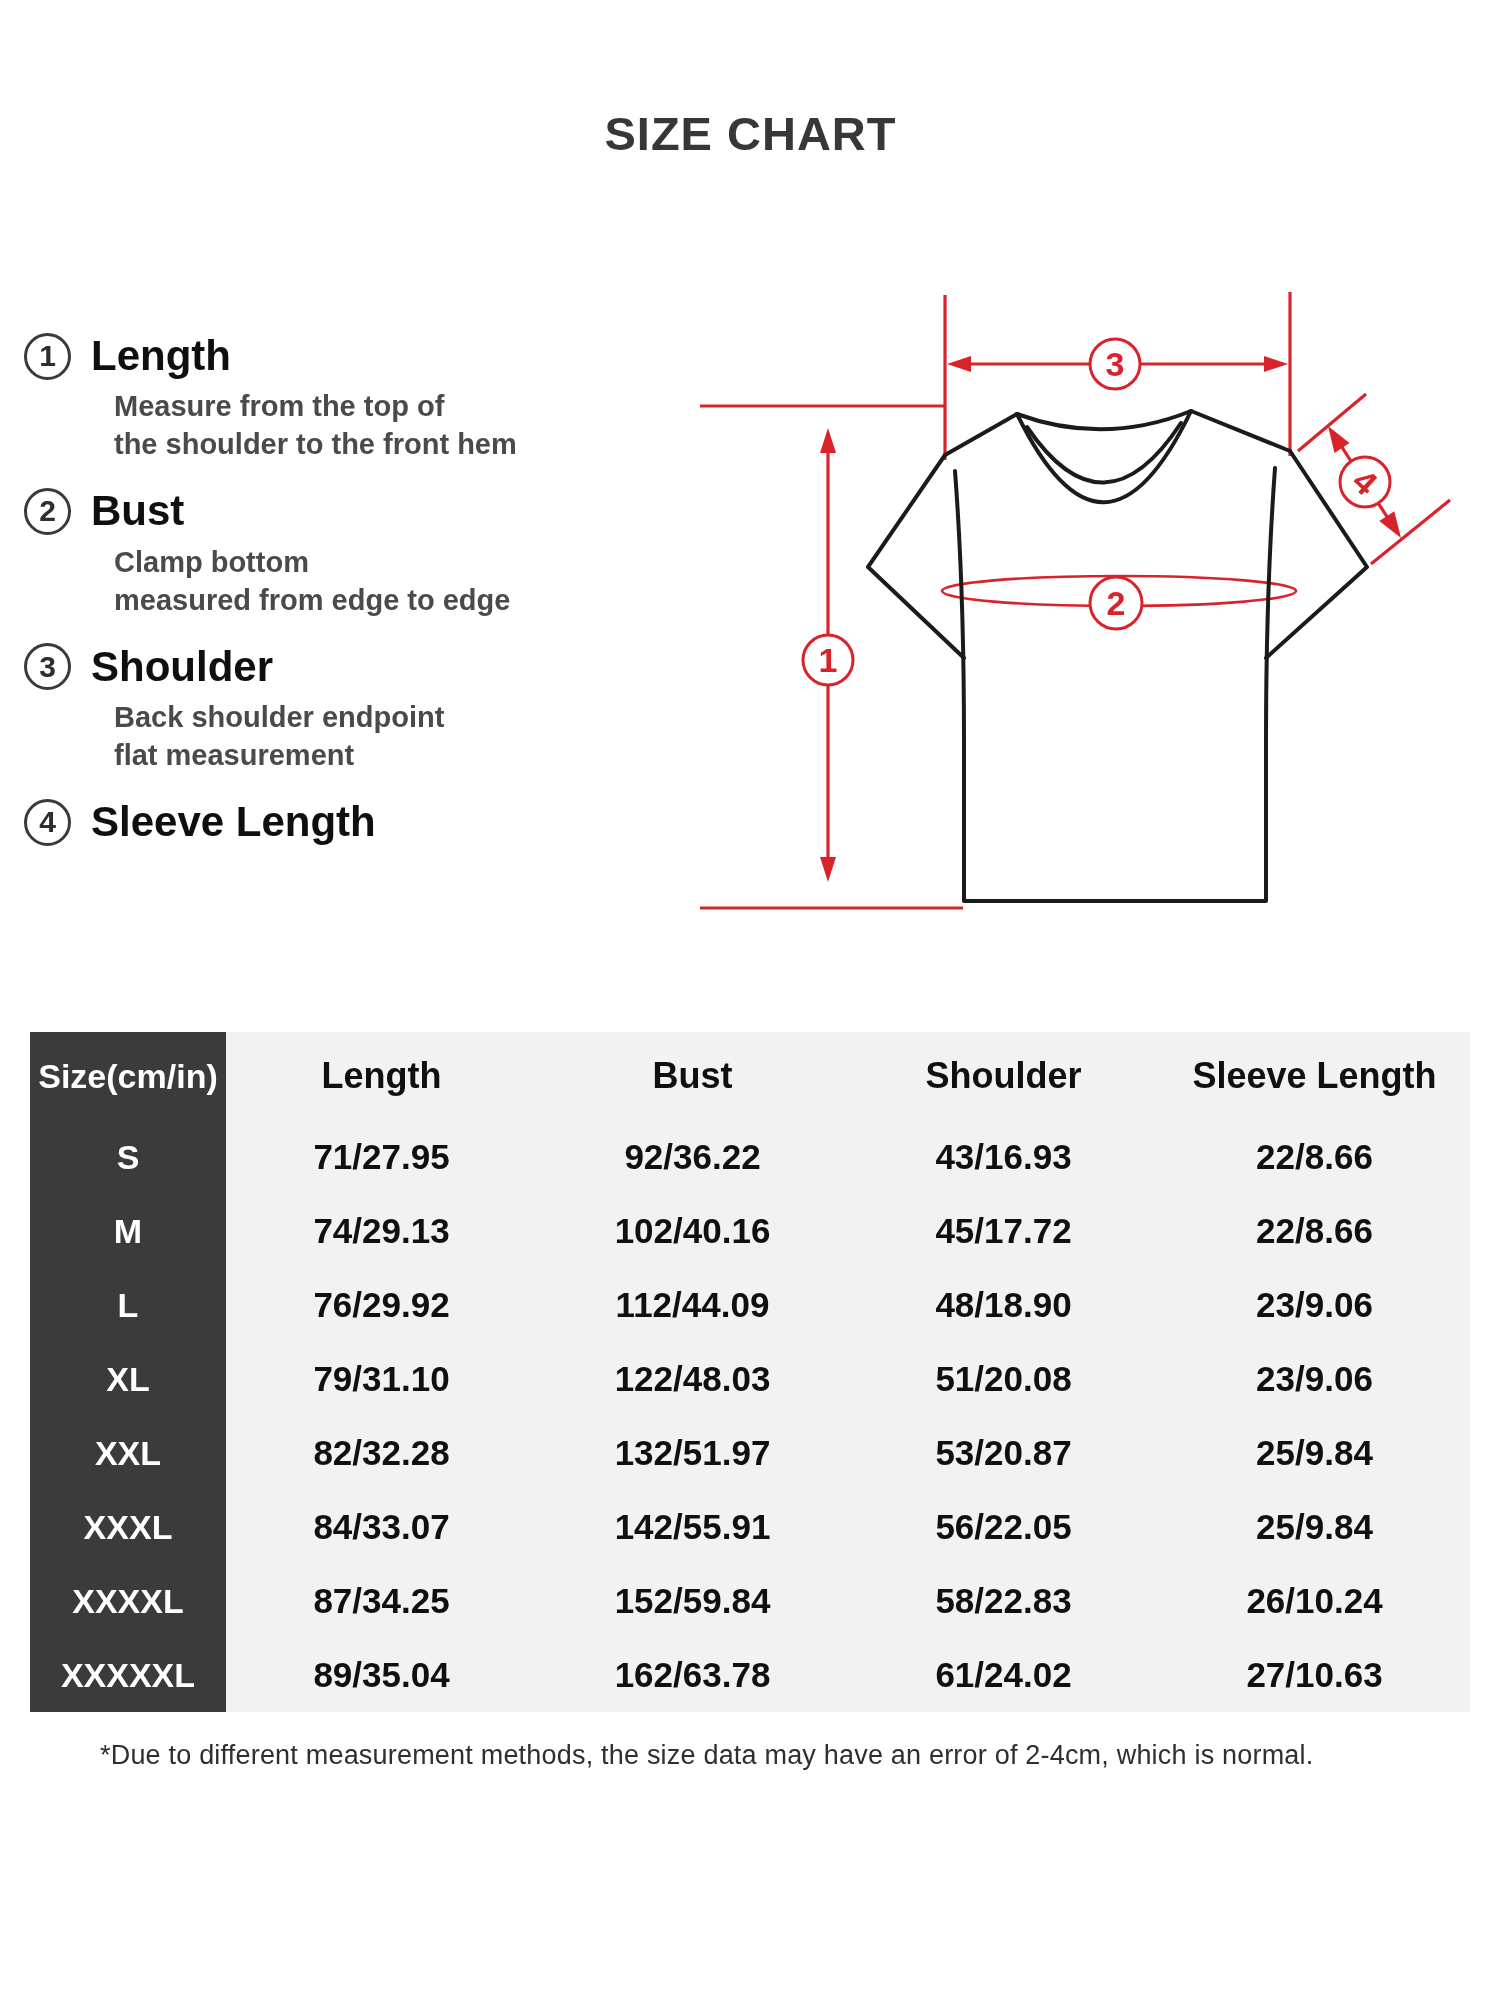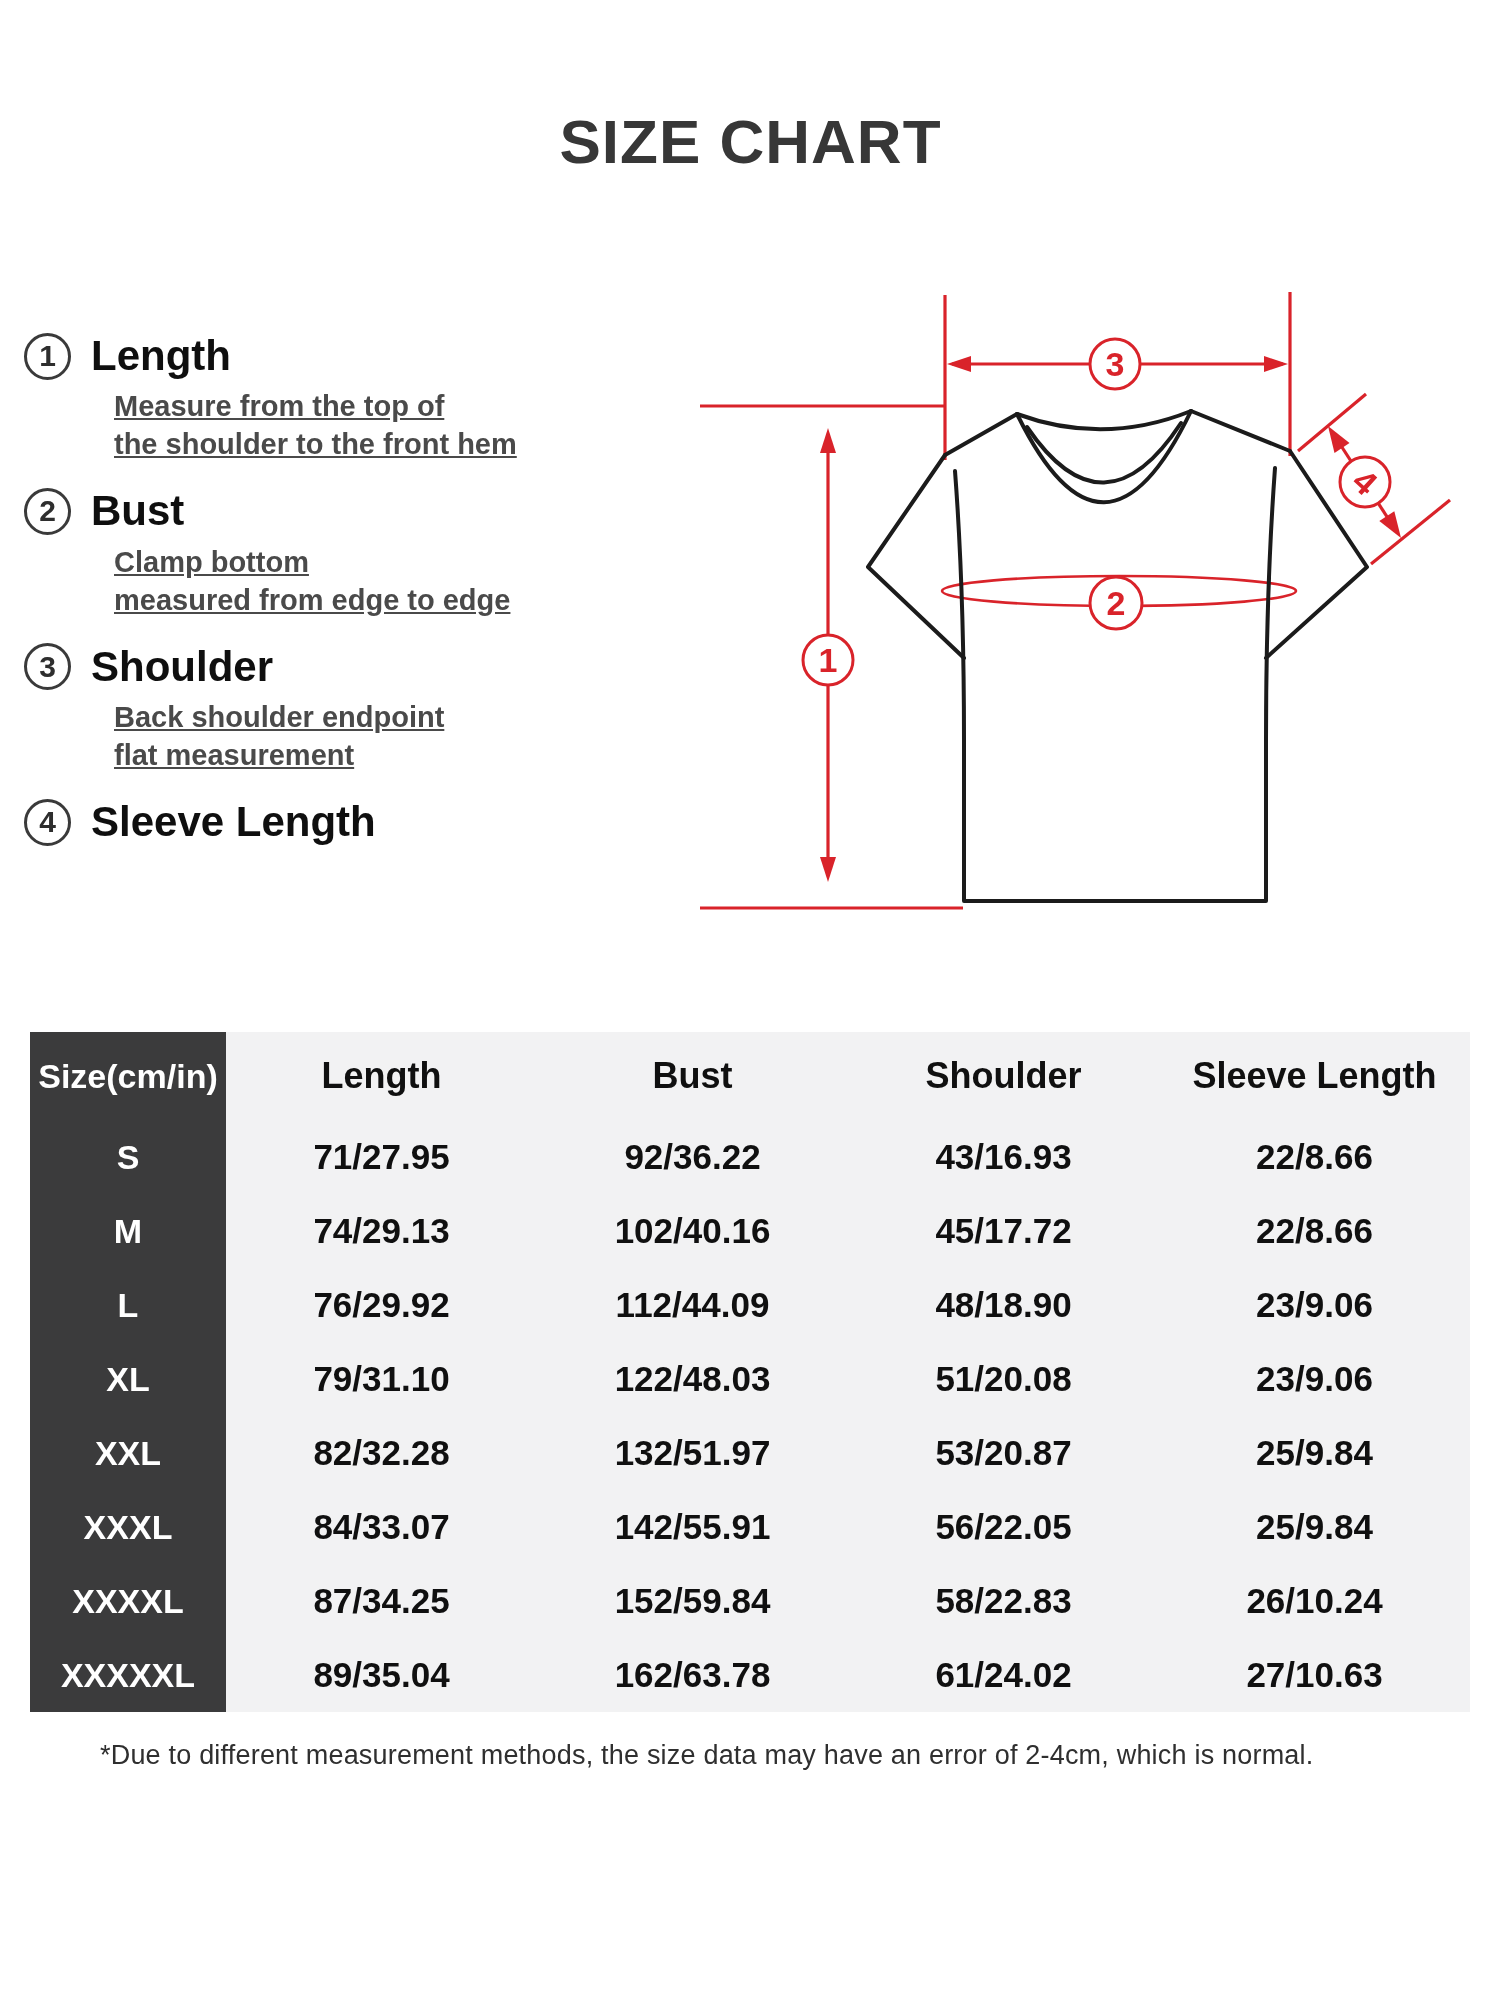--- a/index.html
+++ b/index.html
@@ -3,35 +3,35 @@
 <meta charset="utf-8">
 <style>
   html,body{margin:0;padding:0;background:#ffffff;}
   .page{
     position:relative;width:1501px;height:2000px;background:#ffffff;
     font-family:"Liberation Sans", sans-serif;overflow:hidden;
   }
   
   .title{
     position:absolute;top:106px;left:0;right:0;text-align:center;
-    font-size:62px;font-weight:bold;color:#373737;letter-spacing:1px;
+    font-size:47px;font-weight:bold;color:#373737;letter-spacing:1px;
   }
   
   .instructions{position:absolute;left:24px;top:332px;width:500px;}
   .inst-item{margin-bottom:24px;}
   .inst-head{display:flex;align-items:center;gap:20px;}
   .num-badge{
     box-sizing:border-box;width:47px;height:47px;border:3px solid #3a3a3a;border-radius:50%;
     display:flex;align-items:center;justify-content:center;
     font-size:30px;font-weight:bold;color:#2e2e2e;flex:0 0 auto;
   }
   .inst-label{font-size:42px;font-weight:bold;color:#0f0f0f;line-height:1.15;}
   .inst-desc{
     margin:7px 0 0 90px;font-size:29px;font-weight:bold;color:#4a4a4a;
-    line-height:38px;white-space:pre-line;text-decoration:underline;
+    line-height:38px;white-space:pre-line;
   }
   
   .diagram{position:absolute;left:660px;top:220px;width:820px;height:780px;}
   
   .size-table{
     position:absolute;left:30px;top:1032px;
     border-collapse:collapse;table-layout:fixed;width:1440px;
   }
   .size-table th,.size-table td{
     text-align:center;vertical-align:middle;font-weight:bold;padding:4px;

